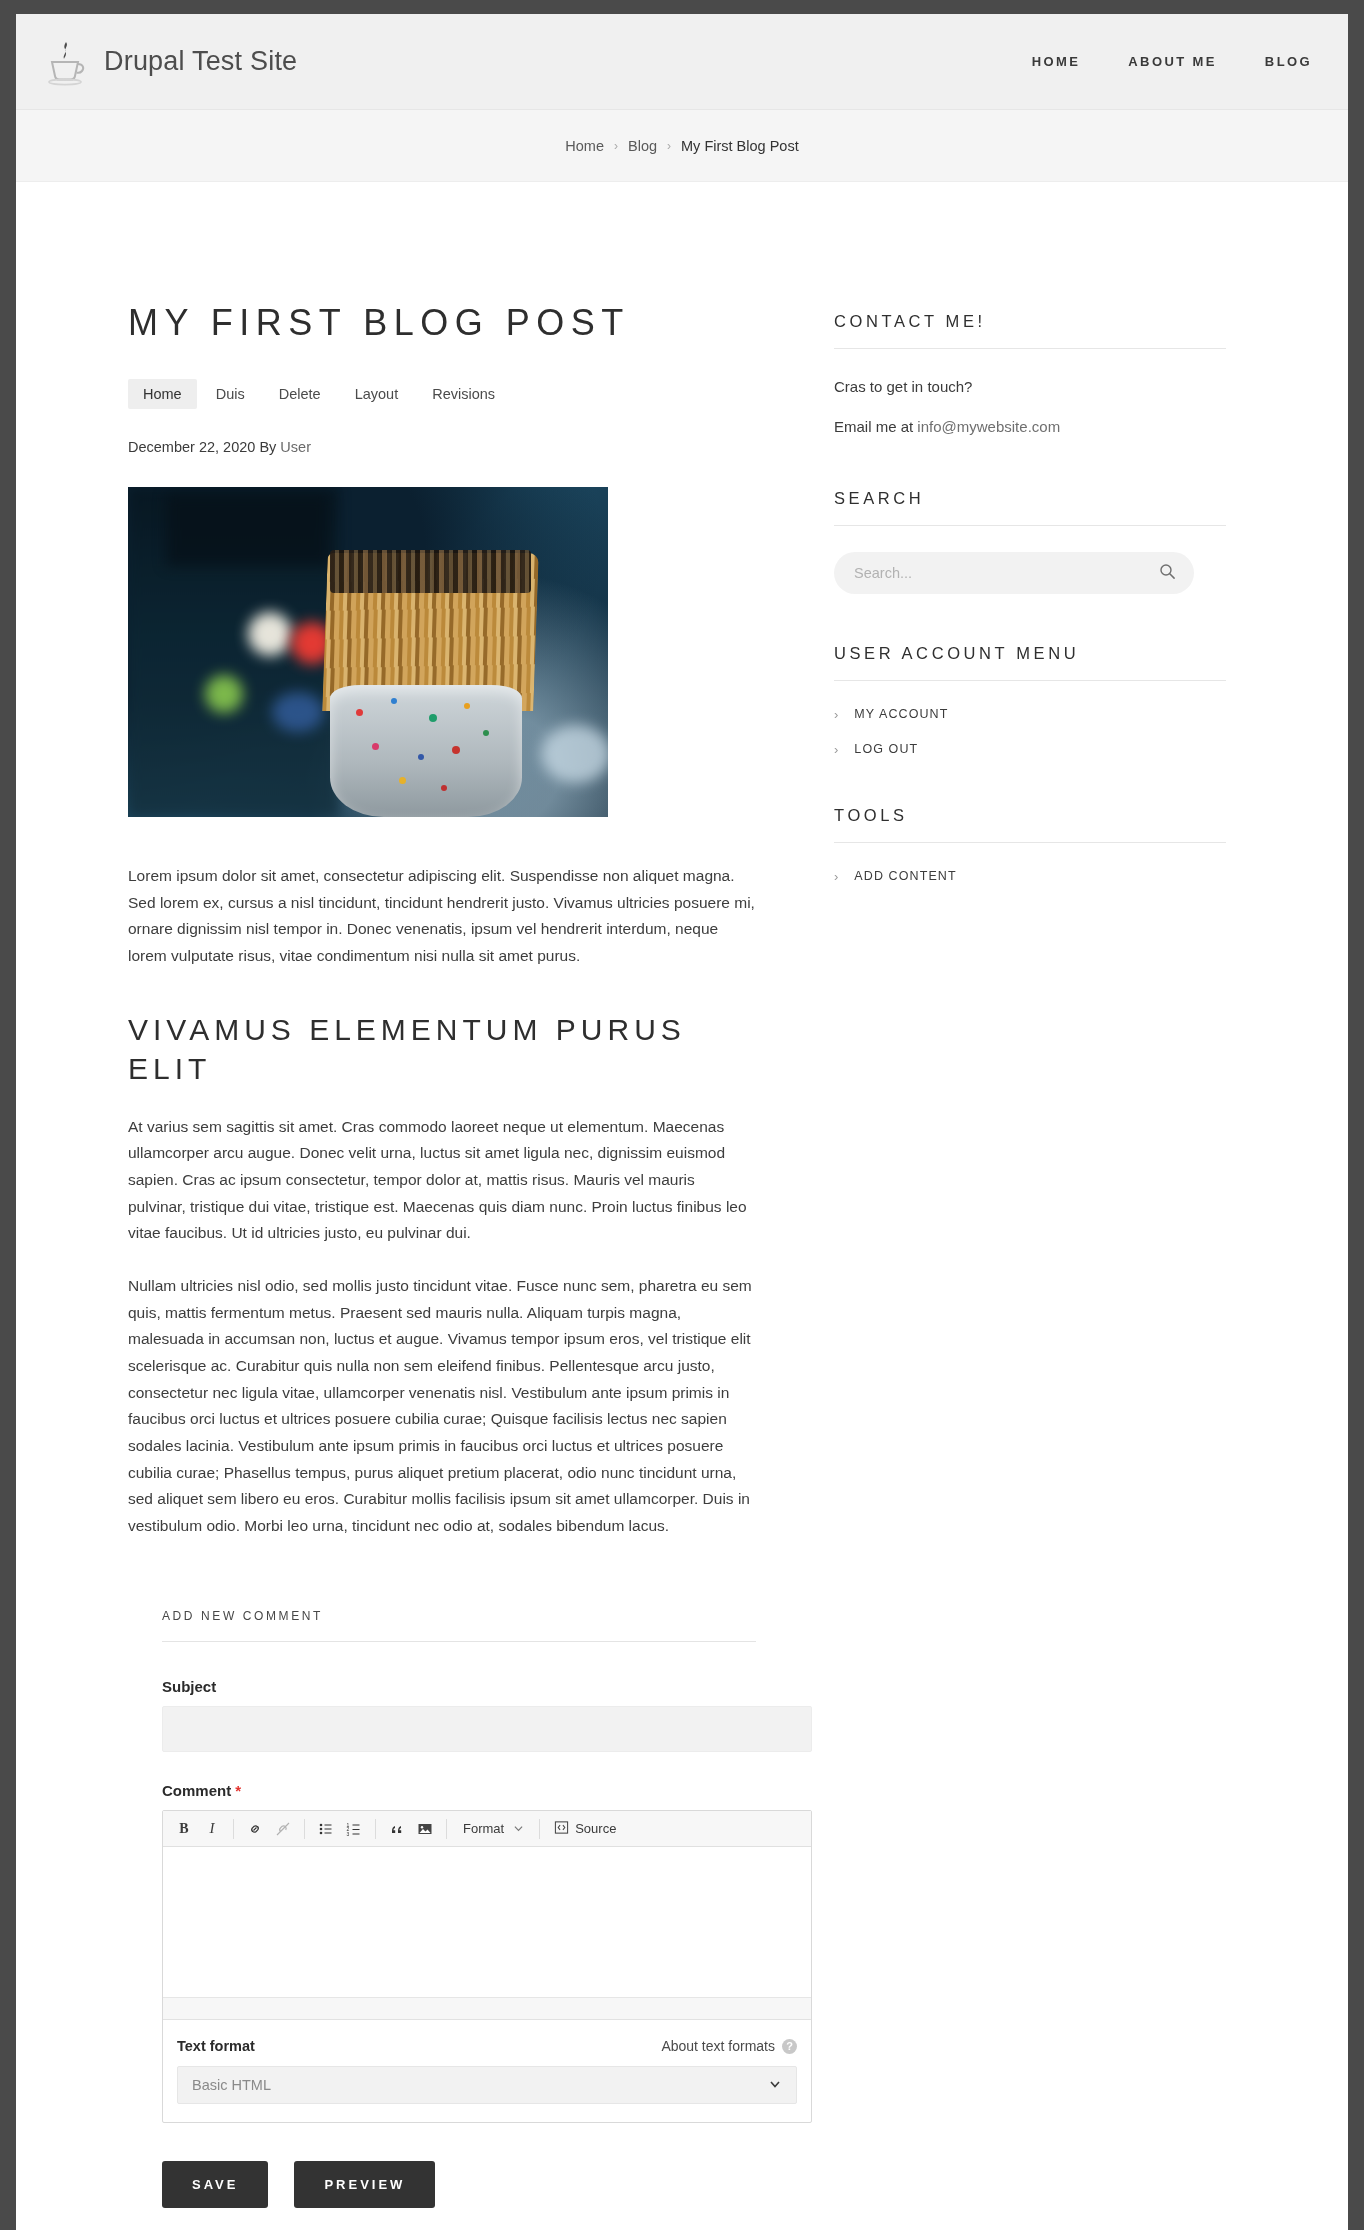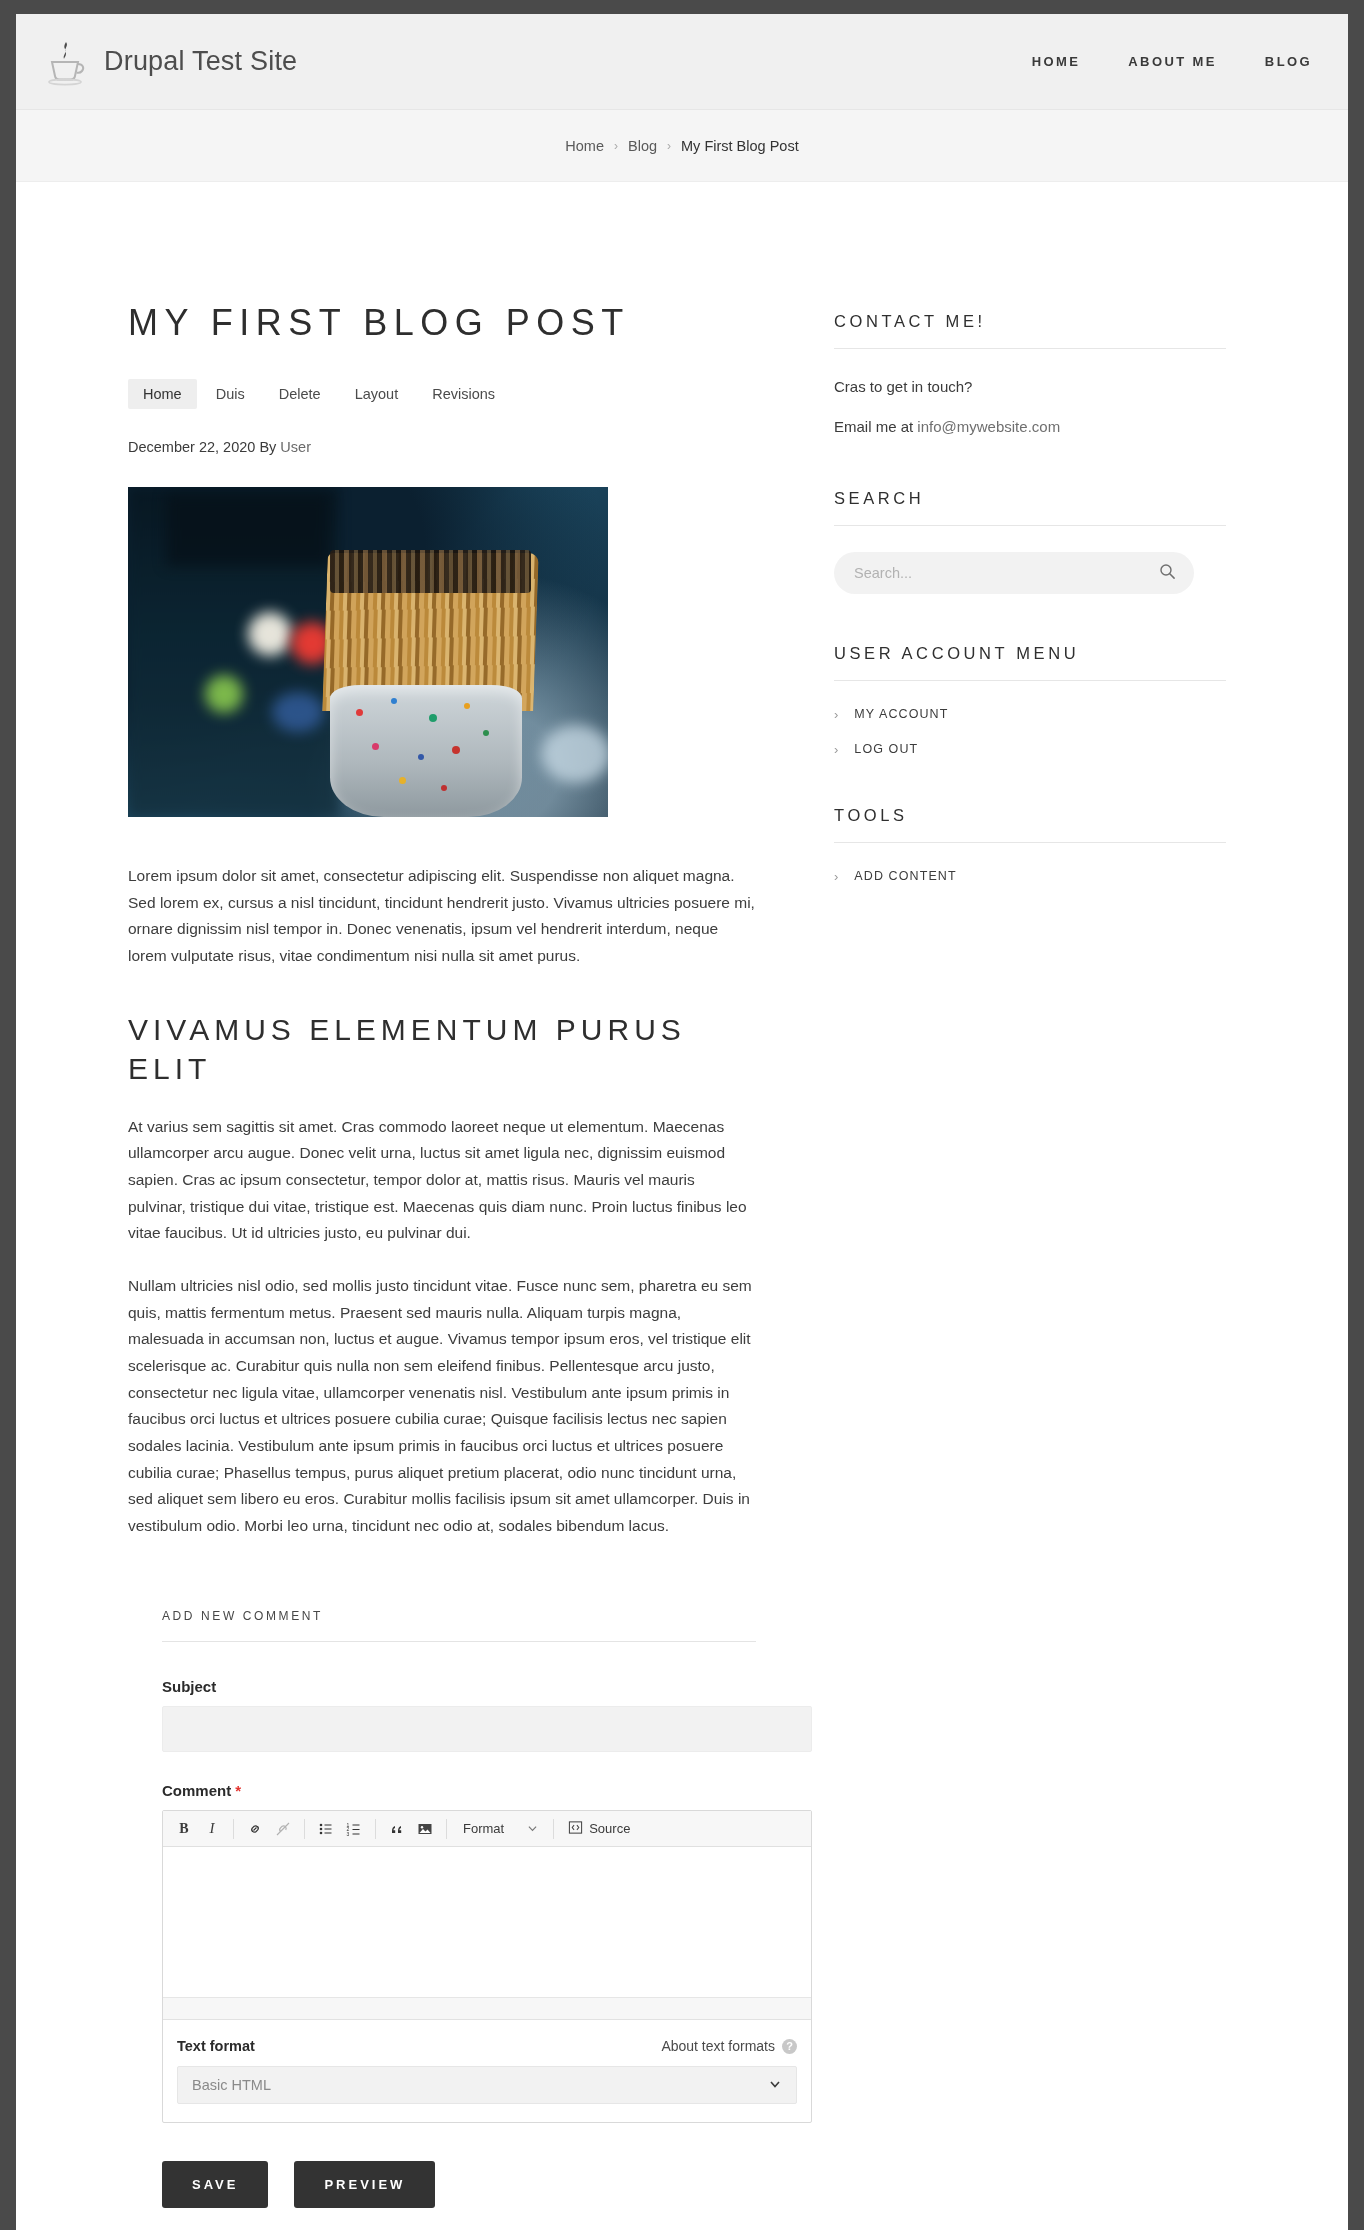--- a/index.html
+++ b/index.html
@@ -217,21 +217,21 @@
     width: 26px; height: 26px;
     display: flex; align-items: center; justify-content: center;
     color: #3b3b3b;
     border-radius: 2px;
     cursor: default;
     font-size: 14px;
   }
   .tb-btn.disabled { opacity: .35; }
   .tb-sep { width: 1px; height: 20px; background: #dcdcdc; margin: 0 6px; }
   .tb-format {
-    display: flex; align-items: center; gap: 24px;
+    display: flex; align-items: center; gap: 10px;
     height: 26px; padding: 0 8px;
     font-size: 13px; color: #3a3a3a; text-align: center;
   }
   .tb-source {
     display: flex; align-items: center; gap: 6px;
     height: 26px; padding: 0 6px;
     font-size: 13px; color: #3a3a3a;
   }
   .editor-area { height: 150px; background: #fff; }
   .editor-status { height: 22px; background: #f7f7f7; border-top: 1px solid #e6e6e6; }

